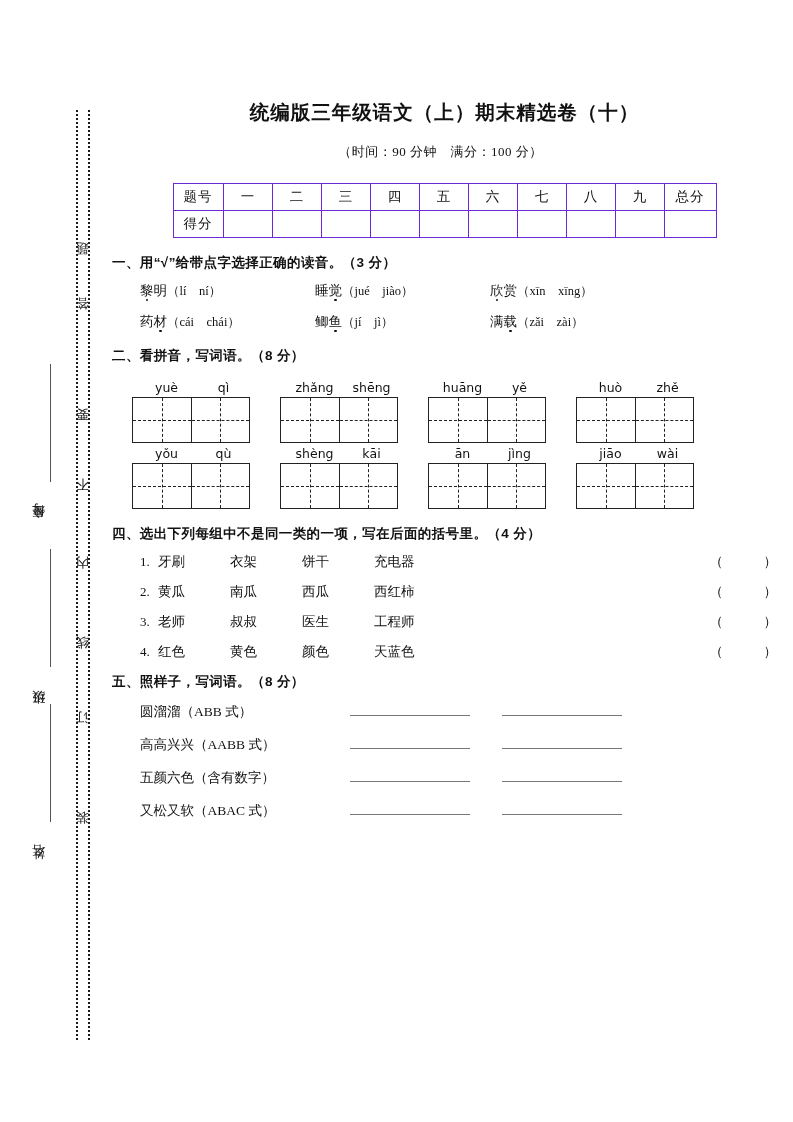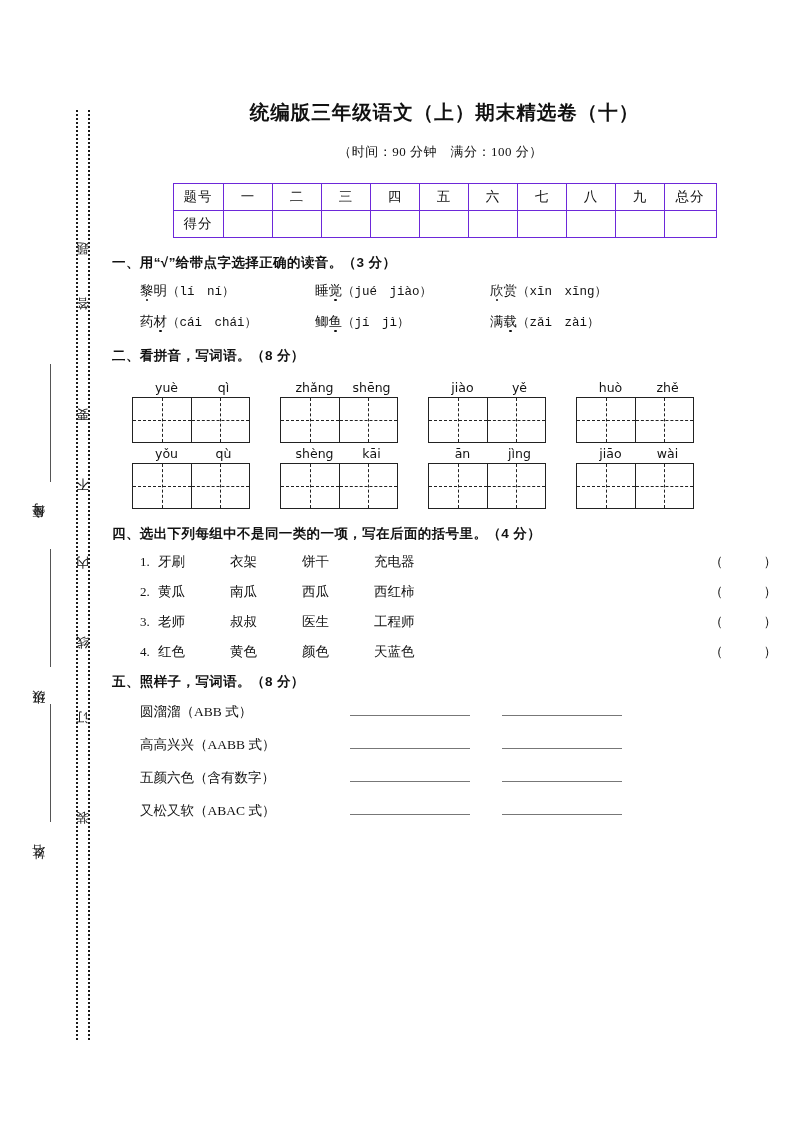--- a/index.html
+++ b/index.html
@@ -129,21 +129,21 @@
   .dotted-char { position: relative; }
   .dotted-char::after {
     content: "";
     position: absolute;
     left: 50%; bottom: -3px;
     width: 2.5px; height: 2.5px;
     margin-left: -1.25px;
     background: #111;
     border-radius: 50%;
   }
-  .py { font-family: Liberation Mono, monospace; font-size: 12.5px; }
+  .py { font-family: Liberation Serif, serif; font-size: 12.5px; }
 
   
   .q2-grid-area { margin-top: 12px; padding-left: 20px; }
   .q2-row { display: flex; }
   .q2-col { width: 148px; }
   .q2-py-line {
     display: flex;
     font-family: "DejaVu Sans", "Liberation Sans", sans-serif;
     font-size: 12.5px;
     height: 18px;
@@ -320,21 +320,21 @@
             <span>kāi</span>
           </div>
           <div class="tian">
               <div class="cell"></div>
               <div class="cell"></div>
             </div>
         </div>
 
         <div class="q2-col">
           <div class="q2-py-line">
-            <span>jiào</span>
+            <span>huāng</span>
             <span>yě</span>
           </div>
           <div class="tian">
               <div class="cell"></div>
               <div class="cell"></div>
             </div>
           <div class="q2-py-line">
             <span>ān</span>
             <span>jìng</span>
           </div>

